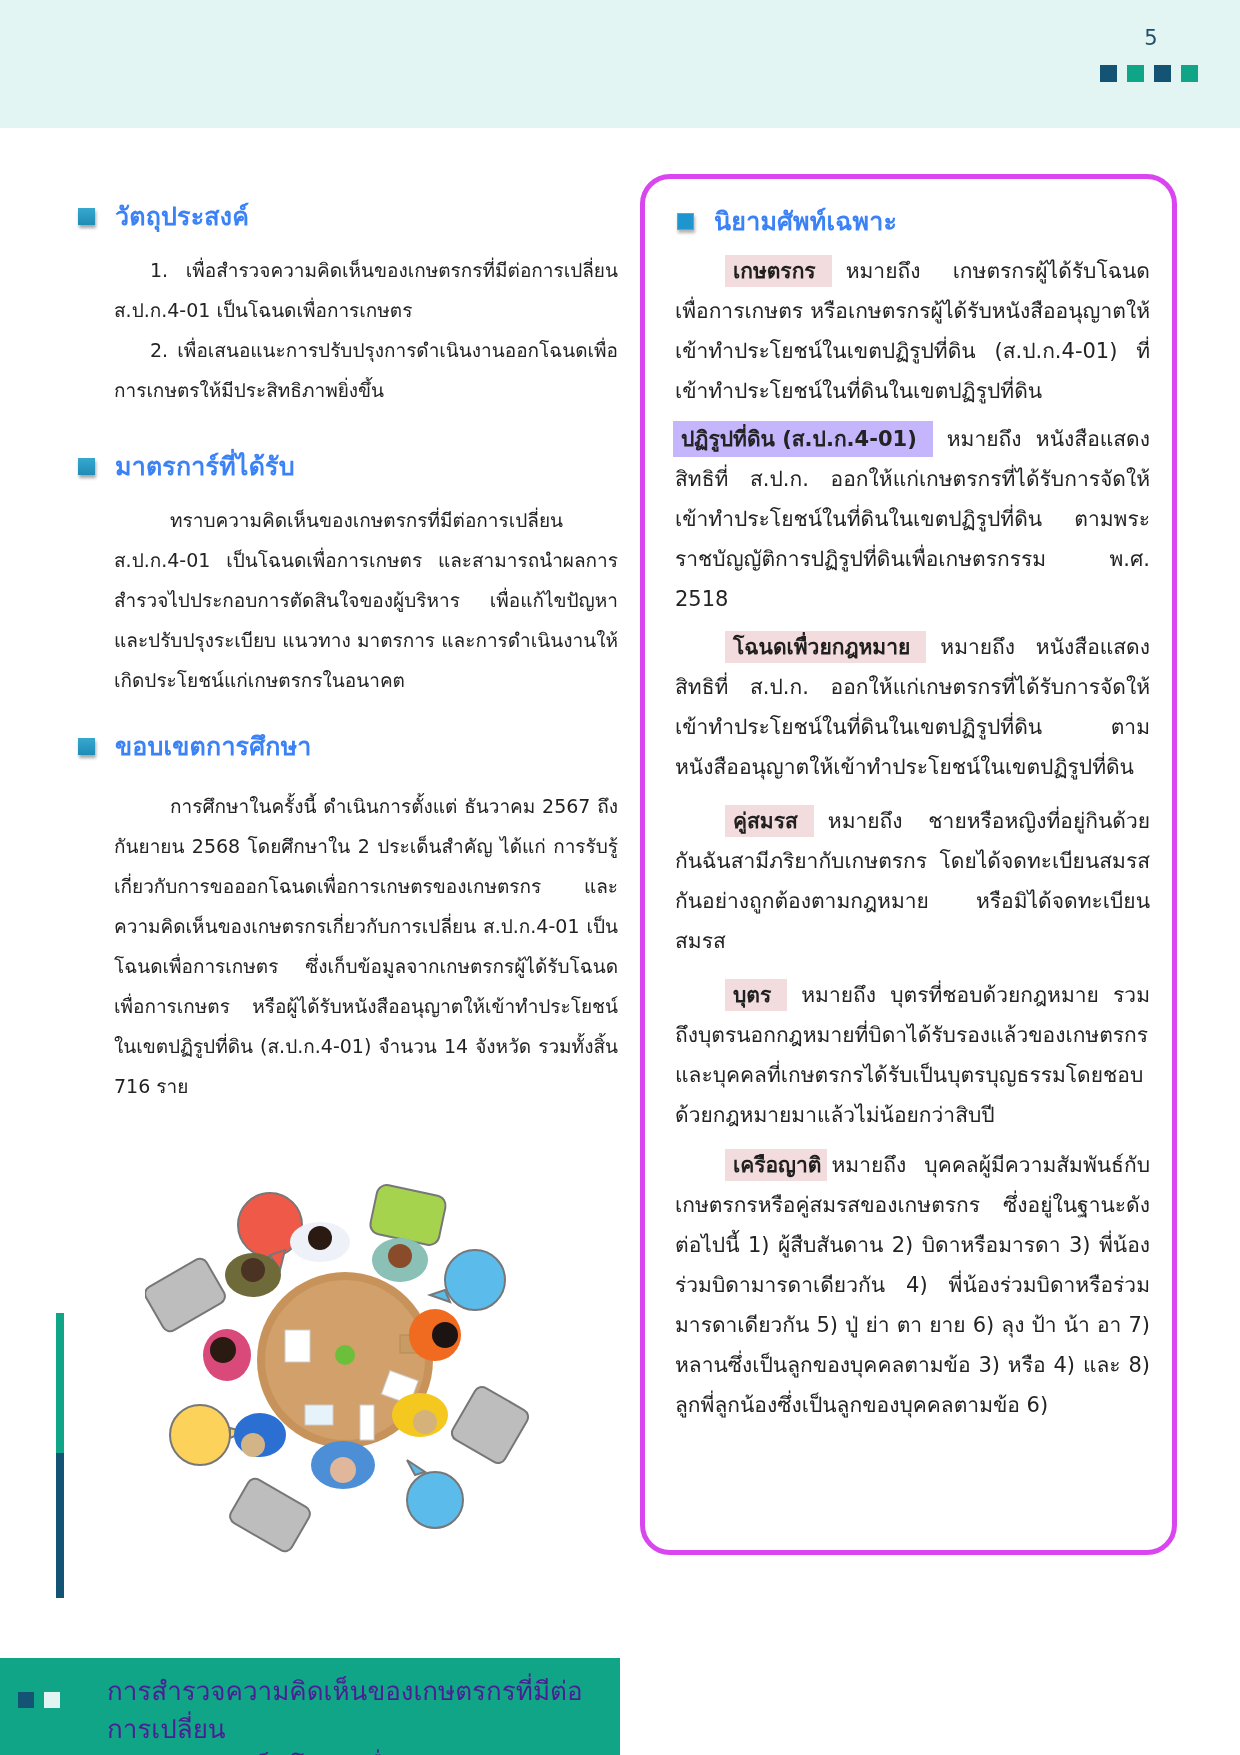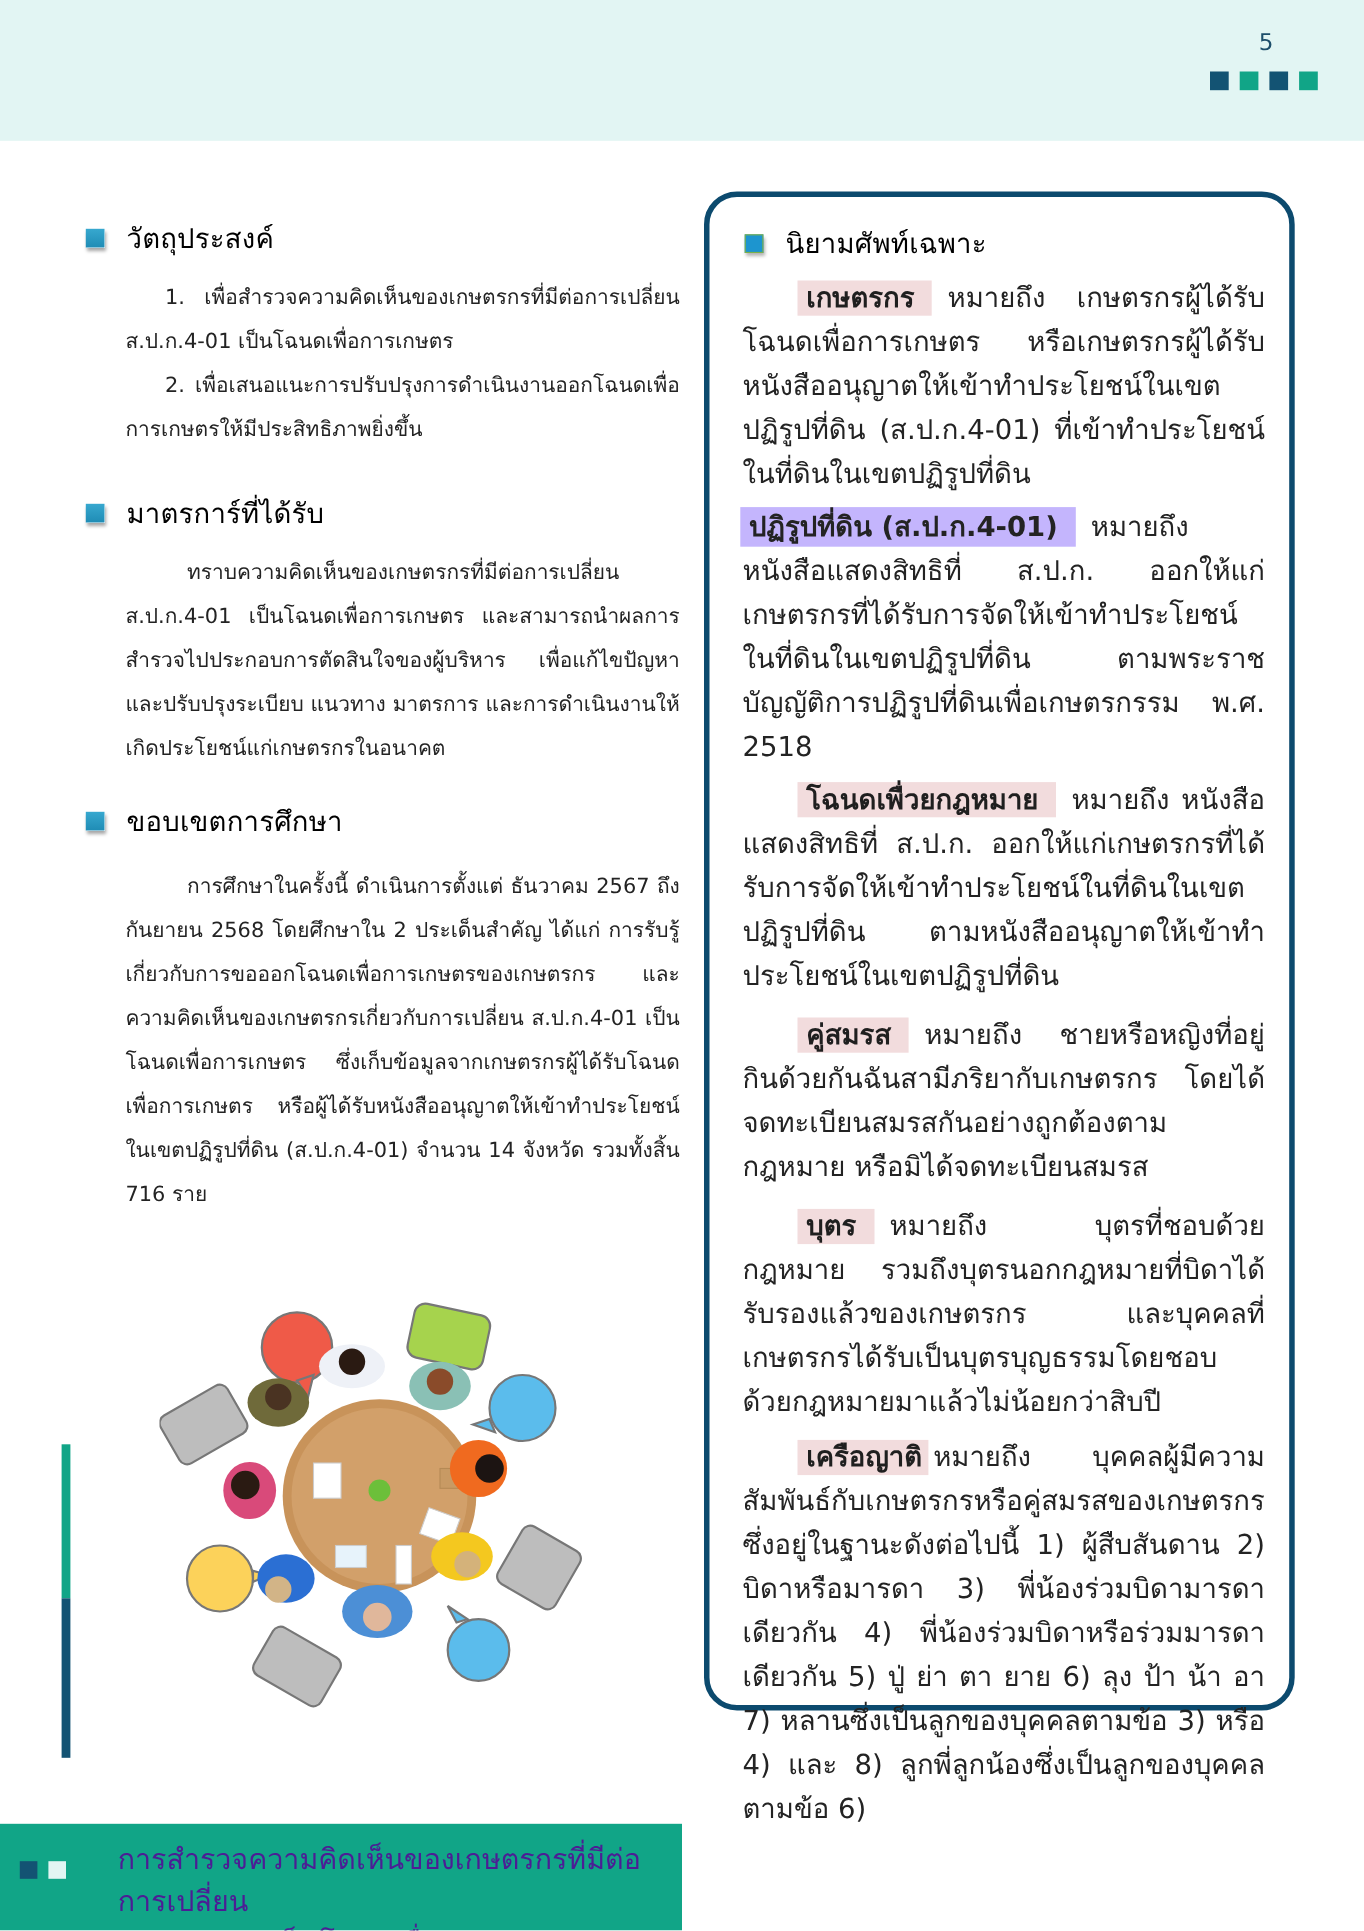--- a/index.html
+++ b/index.html
@@ -9,39 +9,39 @@
   .header-band { position: absolute; left: 0; top: 0; width: 1240px; height: 128px; background: #e2f5f3; }
   .page-number { position: absolute; left: 1140px; top: 26px; width: 22px; text-align: center; font-size: 21px; color: #1d4e6b; }
   .header-squares { position: absolute; left: 1100px; top: 65px; display: flex; gap: 10px; }
   .sq { width: 17px; height: 17px; }
   .sq.navy { background: #135373; }
   .sq.teal { background: #11a587; }
 
   .col-left { position: absolute; left: 78px; top: 196px; width: 540px; }
   .section-heading { display: flex; align-items: center; height: 40px; margin-bottom: 14px; }
   .heading-bullet { width: 17px; height: 17px; background: linear-gradient(180deg,#37a8cf,#1f8cb5); box-shadow: 1px 3px 3px rgba(0,0,0,0.35); margin-right: 20px; flex-shrink: 0; }
-  .heading-text { font-size: 25px; font-weight: normal; color: #000000; letter-spacing: 0.2px; }
+  .heading-text { font-size: 25px; font-weight: bold; color: #3b82f6; letter-spacing: 0.2px; }
   .para { font-size: 19px; line-height: 40px; color: #232323; text-align: justify; padding-left: 36px; }
   .para .indent { display: inline-block; width: 36px; }
   .para .indent-lg { display: inline-block; width: 56px; }
   .sec-objectives { position: absolute; left: 0; top: 0; }
   .sec-benefits { position: absolute; left: 0; top: 250px; }
   .sec-scope { position: absolute; left: 0; top: 530px; }
   .sec-scope .para { margin-top: 20px; }
 
   .vbar-teal { position: absolute; left: 56px; top: 1313px; width: 8px; height: 140px; background: #11a587; }
   .vbar-navy { position: absolute; left: 56px; top: 1453px; width: 8px; height: 145px; background: #135373; }
 
   .illustration { position: absolute; left: 145px; top: 1170px; width: 400px; height: 390px; }
 
-  .def-box { position: absolute; left: 640px; top: 174px; width: 537px; height: 1381px; border: 5px solid #0c4a6e; border-radius: 30px; background: #ffffff; }
+  .def-box { position: absolute; left: 640px; top: 174px; width: 537px; height: 1381px; border: 5px solid #d946ef; border-radius: 30px; background: #ffffff; }
   .def-inner { position: absolute; left: 30px; top: 22px; width: 475px; }
   .def-heading { display: flex; align-items: center; height: 40px; margin-bottom: 10px; padding-left: 2px; }
   .def-heading .heading-bullet { background: #1d95cf; border: 1px solid #7ab04a; box-shadow: 1px 3px 3px rgba(0,0,0,0.3); }
-  .def-entry { font-size: 25px; line-height: 40px; color: #232323; text-align: justify; margin-bottom: 8px; }
+  .def-entry { font-size: 21px; line-height: 40px; color: #232323; text-align: justify; margin-bottom: 8px; }
   .term { display: inline-block; background: #f2dcdd; font-weight: bold; color: #1f1f1f; padding: 0 16px 0 8px; line-height: 32px; margin-right: 14px; }
   .term-indent { display: inline-block; width: 50px; }
   .term-block { display: block; background: #f2dcdd; font-weight: bold; padding: 0 8px; line-height: 34px; margin-left: 40px; margin-bottom: 4px; width: 432px; }
   .term-block-2 { display: inline-block; background: #c4b5fd; font-weight: bold; padding: 0 16px 0 8px; line-height: 36px; margin-right: 14px; margin-left: -2px; }
 
   .footer-band { position: absolute; left: 0; top: 1658px; width: 620px; height: 97px; background: #11a587; }
   .footer-squares { position: absolute; left: 18px; top: 34px; display: flex; gap: 10px; }
   .footer-squares .sq { width: 16px; height: 16px; }
   .sq.light { background: #e2f5f3; }
   .footer-text { position: absolute; left: 107px; top: 14px; width: 510px; font-size: 26px; line-height: 38px; color: #4c1d95; }

